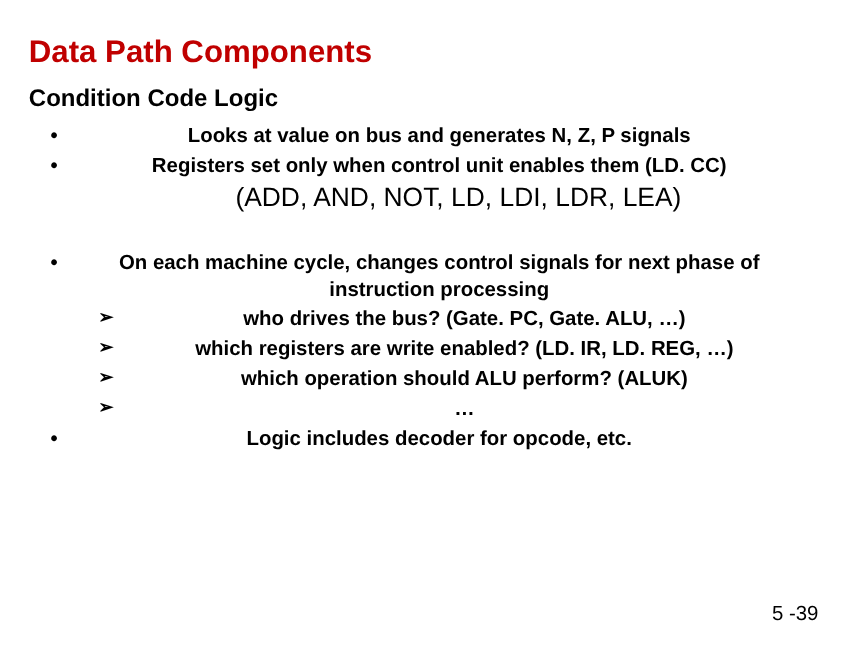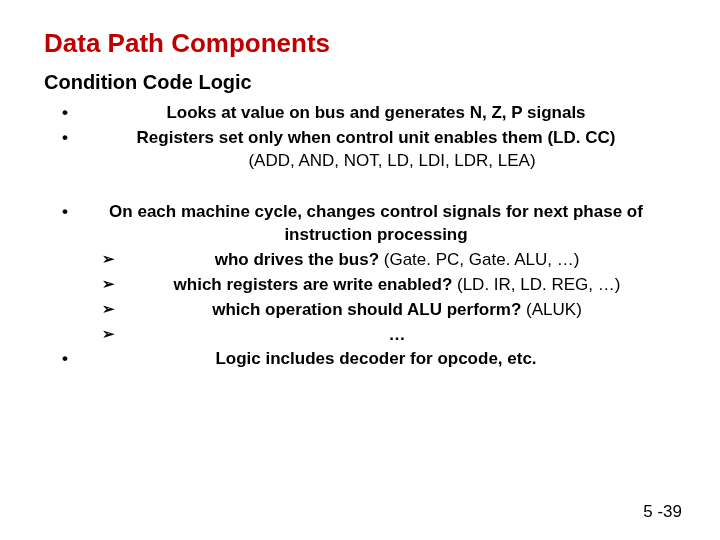--- a/index.html
+++ b/index.html
@@ -6,21 +6,21 @@
     margin: 0;
     padding: 0;
     width: 720px;
     height: 540px;
     background: #fff;
     font-family: Arial, Helvetica, sans-serif;
     color: #000;
     position: relative;
   }
   .slide {
-    padding: 28px 28px 0 44px;
+    padding: 28px 28px 0 24px;
     box-sizing: border-box;
     width: 700px;
     height: 540px;
     position: relative;
   }
   .title {
     color: #c00000;
     font-size: 26px;
     font-weight: bold;
     margin: 0 0 12px 0;
@@ -60,27 +60,27 @@
     margin: 2px 0 2px 22px;
   }
   ul.lvl2 > li::before {
     content: "\27A2"; 
     position: absolute;
     left: 0;
     top: 0;
     font-size: 15px;
   }
   .plain {
-    font-size: 17px;
+    font-size: 22px;
     font-weight: normal;
     margin-left: 32px;
     margin-top: 0;
     margin-bottom: 4px;
   }
-  .normal { font-weight: normal; }
+  .normal { font-weight: bold; }
   .gap { height: 22px; }
   .pagenum {
     position: absolute;
     right: 18px;
     bottom: 18px;
     font-size: 17px;
   }
 </style>
 </head>
 <body>

